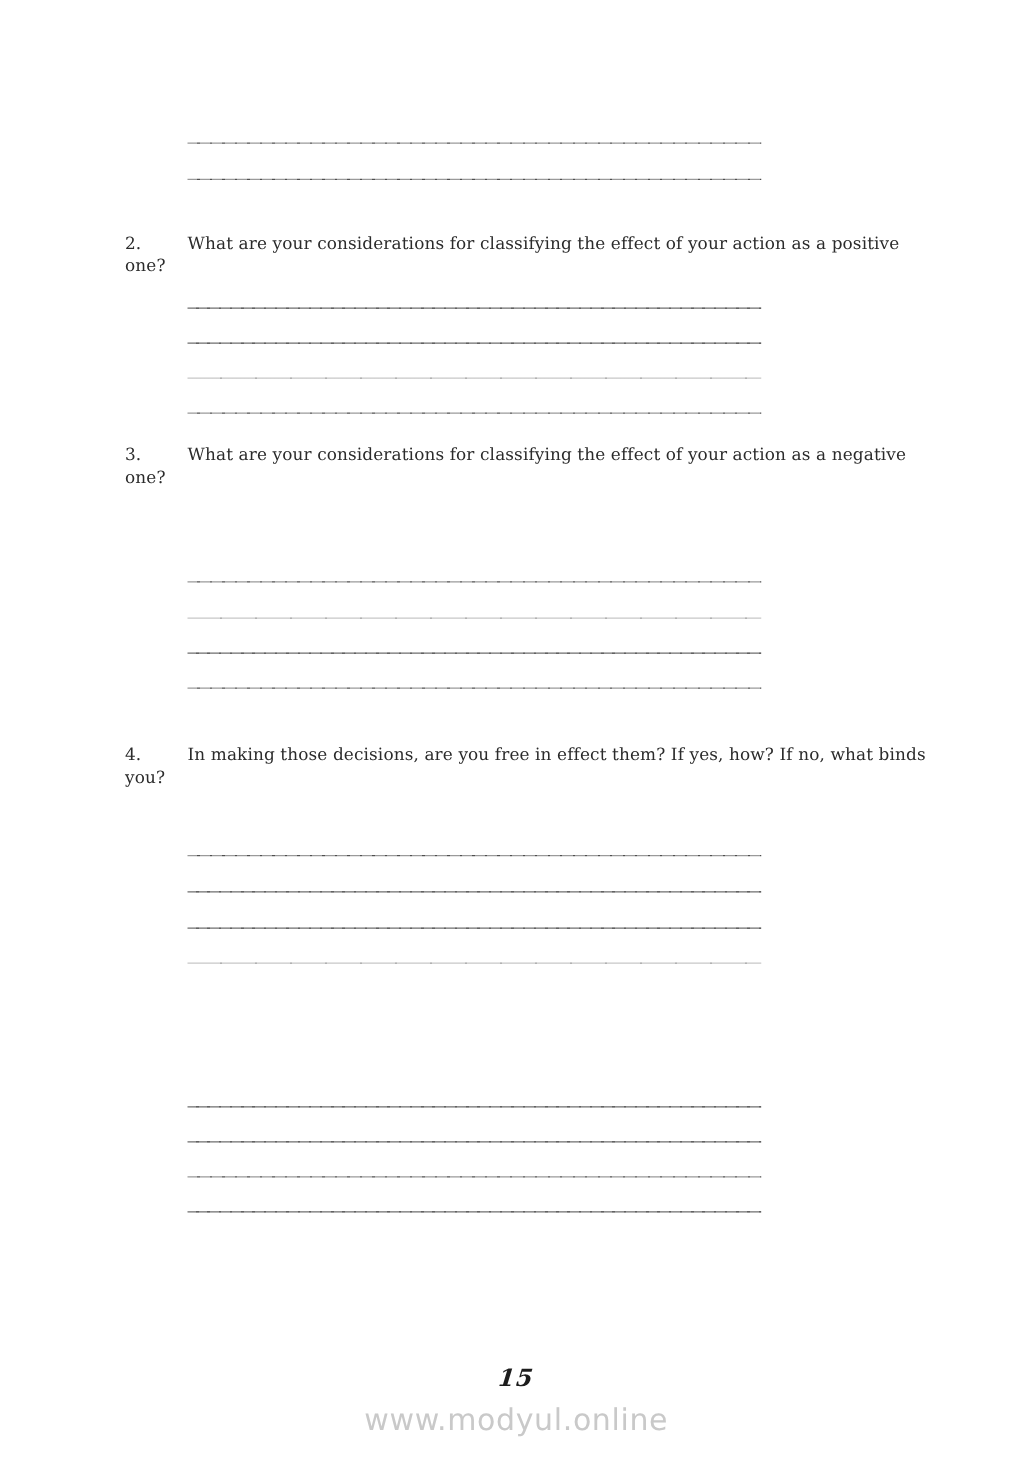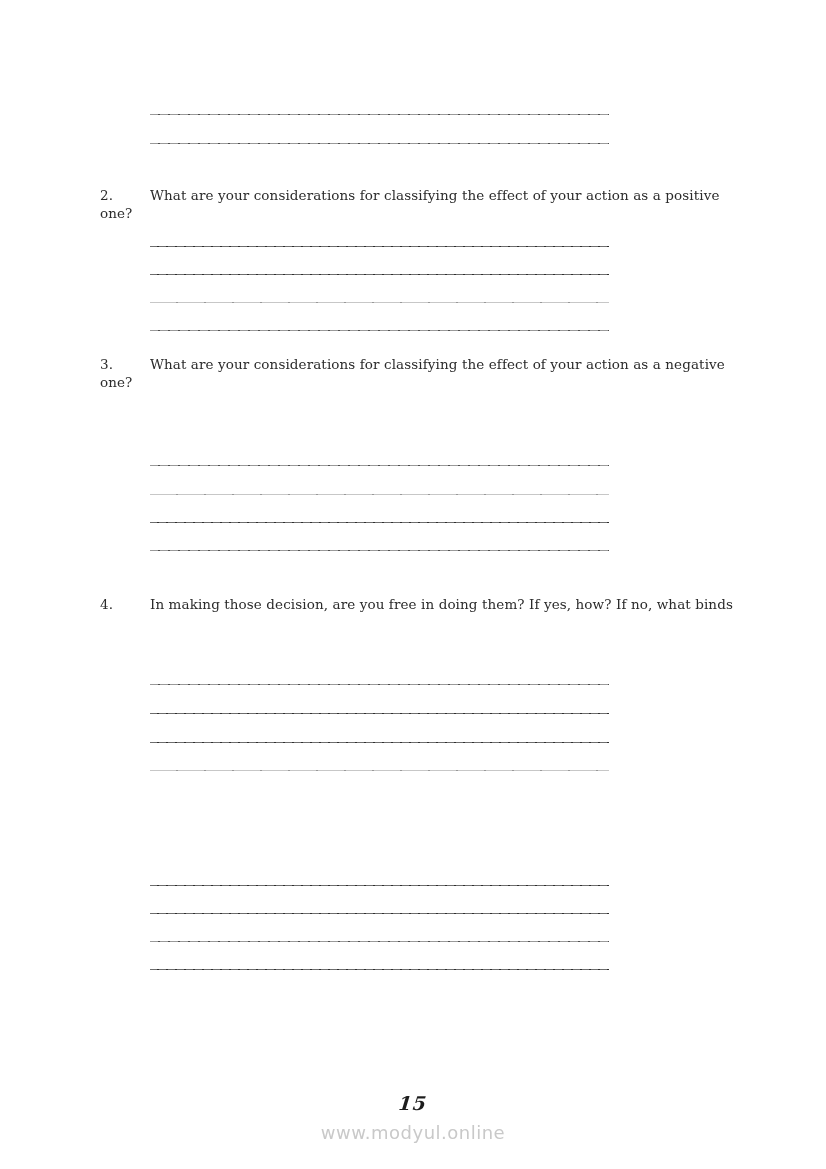--- a/index.html
+++ b/index.html
@@ -64,21 +64,21 @@
     transform: skewX(-6deg);
     letter-spacing: 1px;
   }
   .watermark {
     position: absolute;
     top: 1122px;
     left: 0;
     width: 100%;
     text-align: center;
     font-family: "DejaVu Sans", sans-serif;
-    font-size: 18px;
+    font-size: 24px;
     color: #c9c9c9;
     letter-spacing: 0.5px;
   }
 </style>
 </head>
 <body>
 
 <div class="page">
 
   <div class="answer-line medium" style="top:114px"></div>
@@ -96,21 +96,22 @@
   <div class="q-text" style="top:356px">
     <div class="q-row"><span class="q-num">3.</span><span>What are your considerations for classifying the effect of your action as a negative</span></div>
     <div class="q-row">one?</div>
   </div>
   <div class="answer-line medium" style="top:465px"></div>
   <div class="answer-line light" style="top:494px"></div>
   <div class="answer-line dark" style="top:522px"></div>
   <div class="answer-line medium" style="top:550px"></div>
 
   <div class="q-text" style="top:596px">
-    <div class="q-row"><span class="q-num">4.</span><span>In making those decision, are you free in doing them? If yes, how? If no, what binds</span></div>
+    <div class="q-row"><span class="q-num">4.</span><span>In making those decisions, are you free in effect them? If yes, how? If no, what binds</span></div>
+    <div class="q-row">you?</div>
   </div>
   <div class="answer-line medium" style="top:684px"></div>
   <div class="answer-line dark" style="top:713px"></div>
   <div class="answer-line dark" style="top:742px"></div>
   <div class="answer-line light" style="top:770px"></div>
 
   <div class="answer-line dark" style="top:885px"></div>
   <div class="answer-line dark" style="top:913px"></div>
   <div class="answer-line medium" style="top:941px"></div>
   <div class="answer-line dark" style="top:969px"></div>

